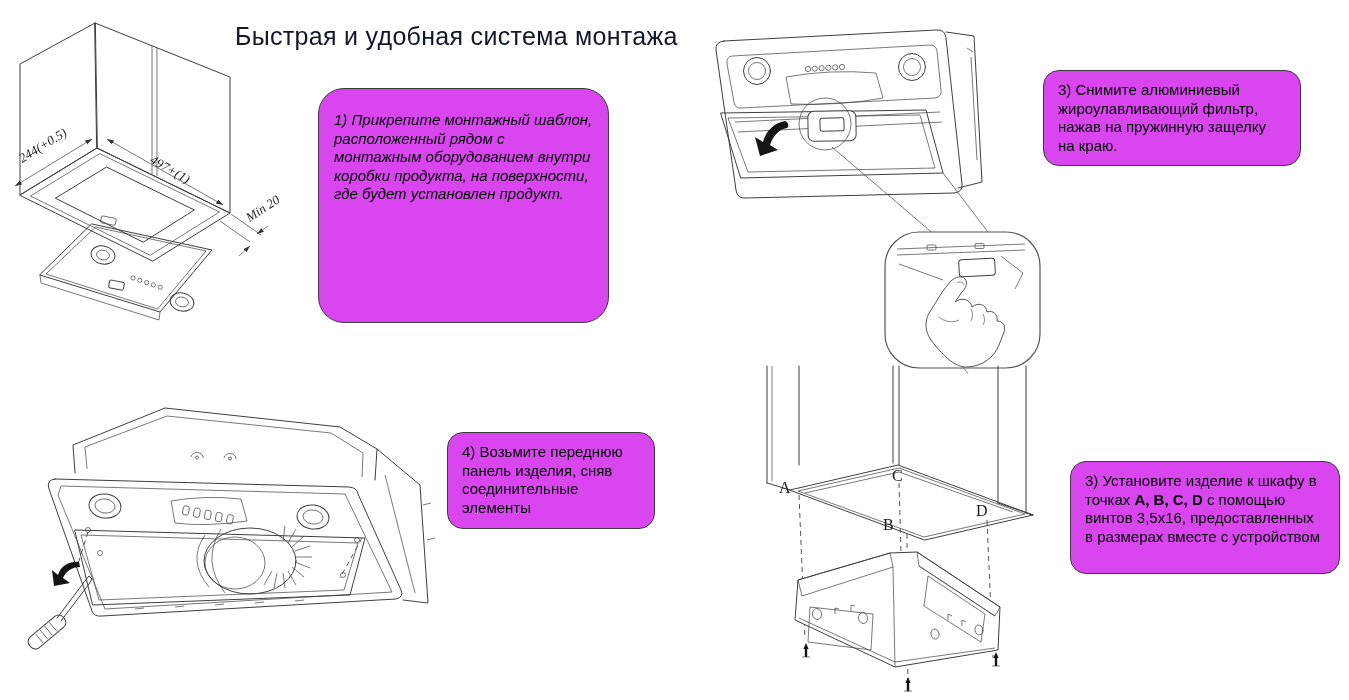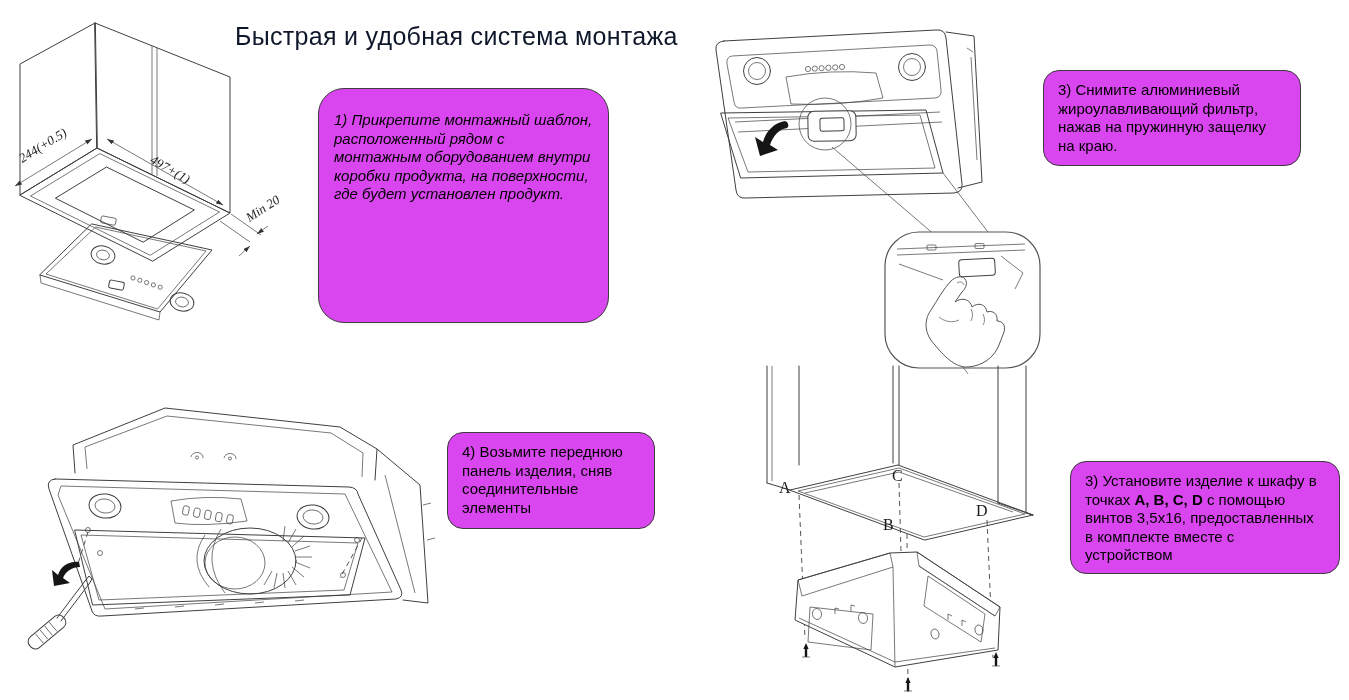--- a/index.html
+++ b/index.html
@@ -240,16 +240,16 @@
         </g>
       <g>
           <path class="blk" d="M298.4,306 L301,300 L303.6,306 Z"></path>
           <rect class="blk" x="299.8" y="305" width="2.4" height="9"></rect>
           <path class="lnt" d="M297,314 L305,314"></path>
         </g>
     </g>
   </svg>
 
   <div class="callout co5">
-    <p><span>3) Установите изделие к шкафу в точках </span><b>A, B, C, D</b><span>  с помощью винтов 3,5x16, предоставленных в комплекте вместе с устройством</span></p>
+    <p><span>3) Установите изделие к шкафу в точках </span><b>A, B, C, D</b><span>  с помощью винтов 3,5x16, предоставленных в размерах вместе с устройством</span></p>
   </div>
 
 </div>
 
 </body></html>

